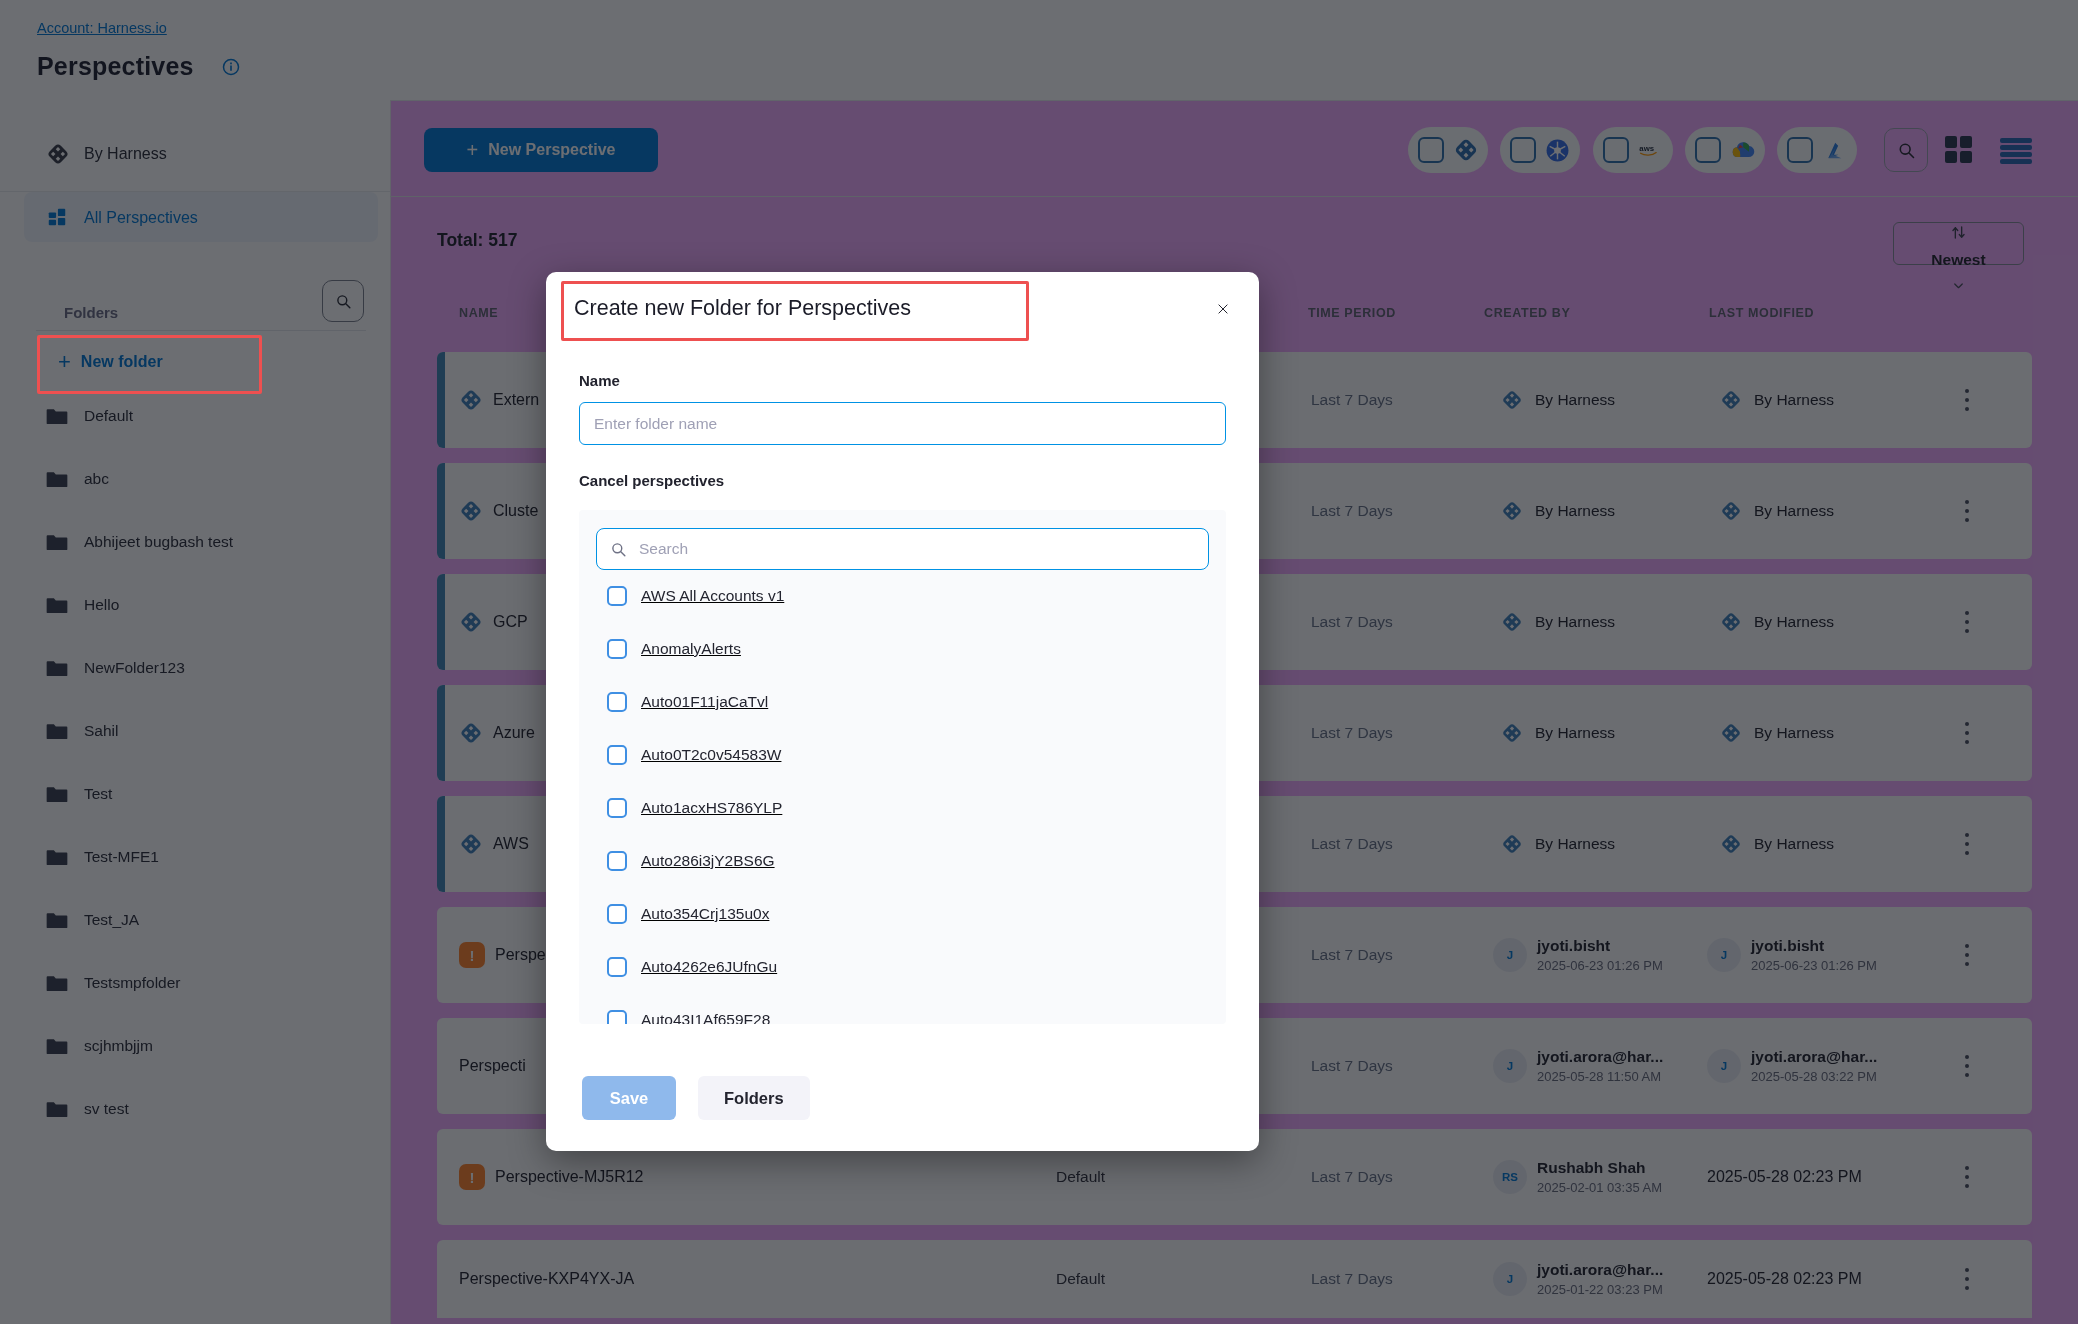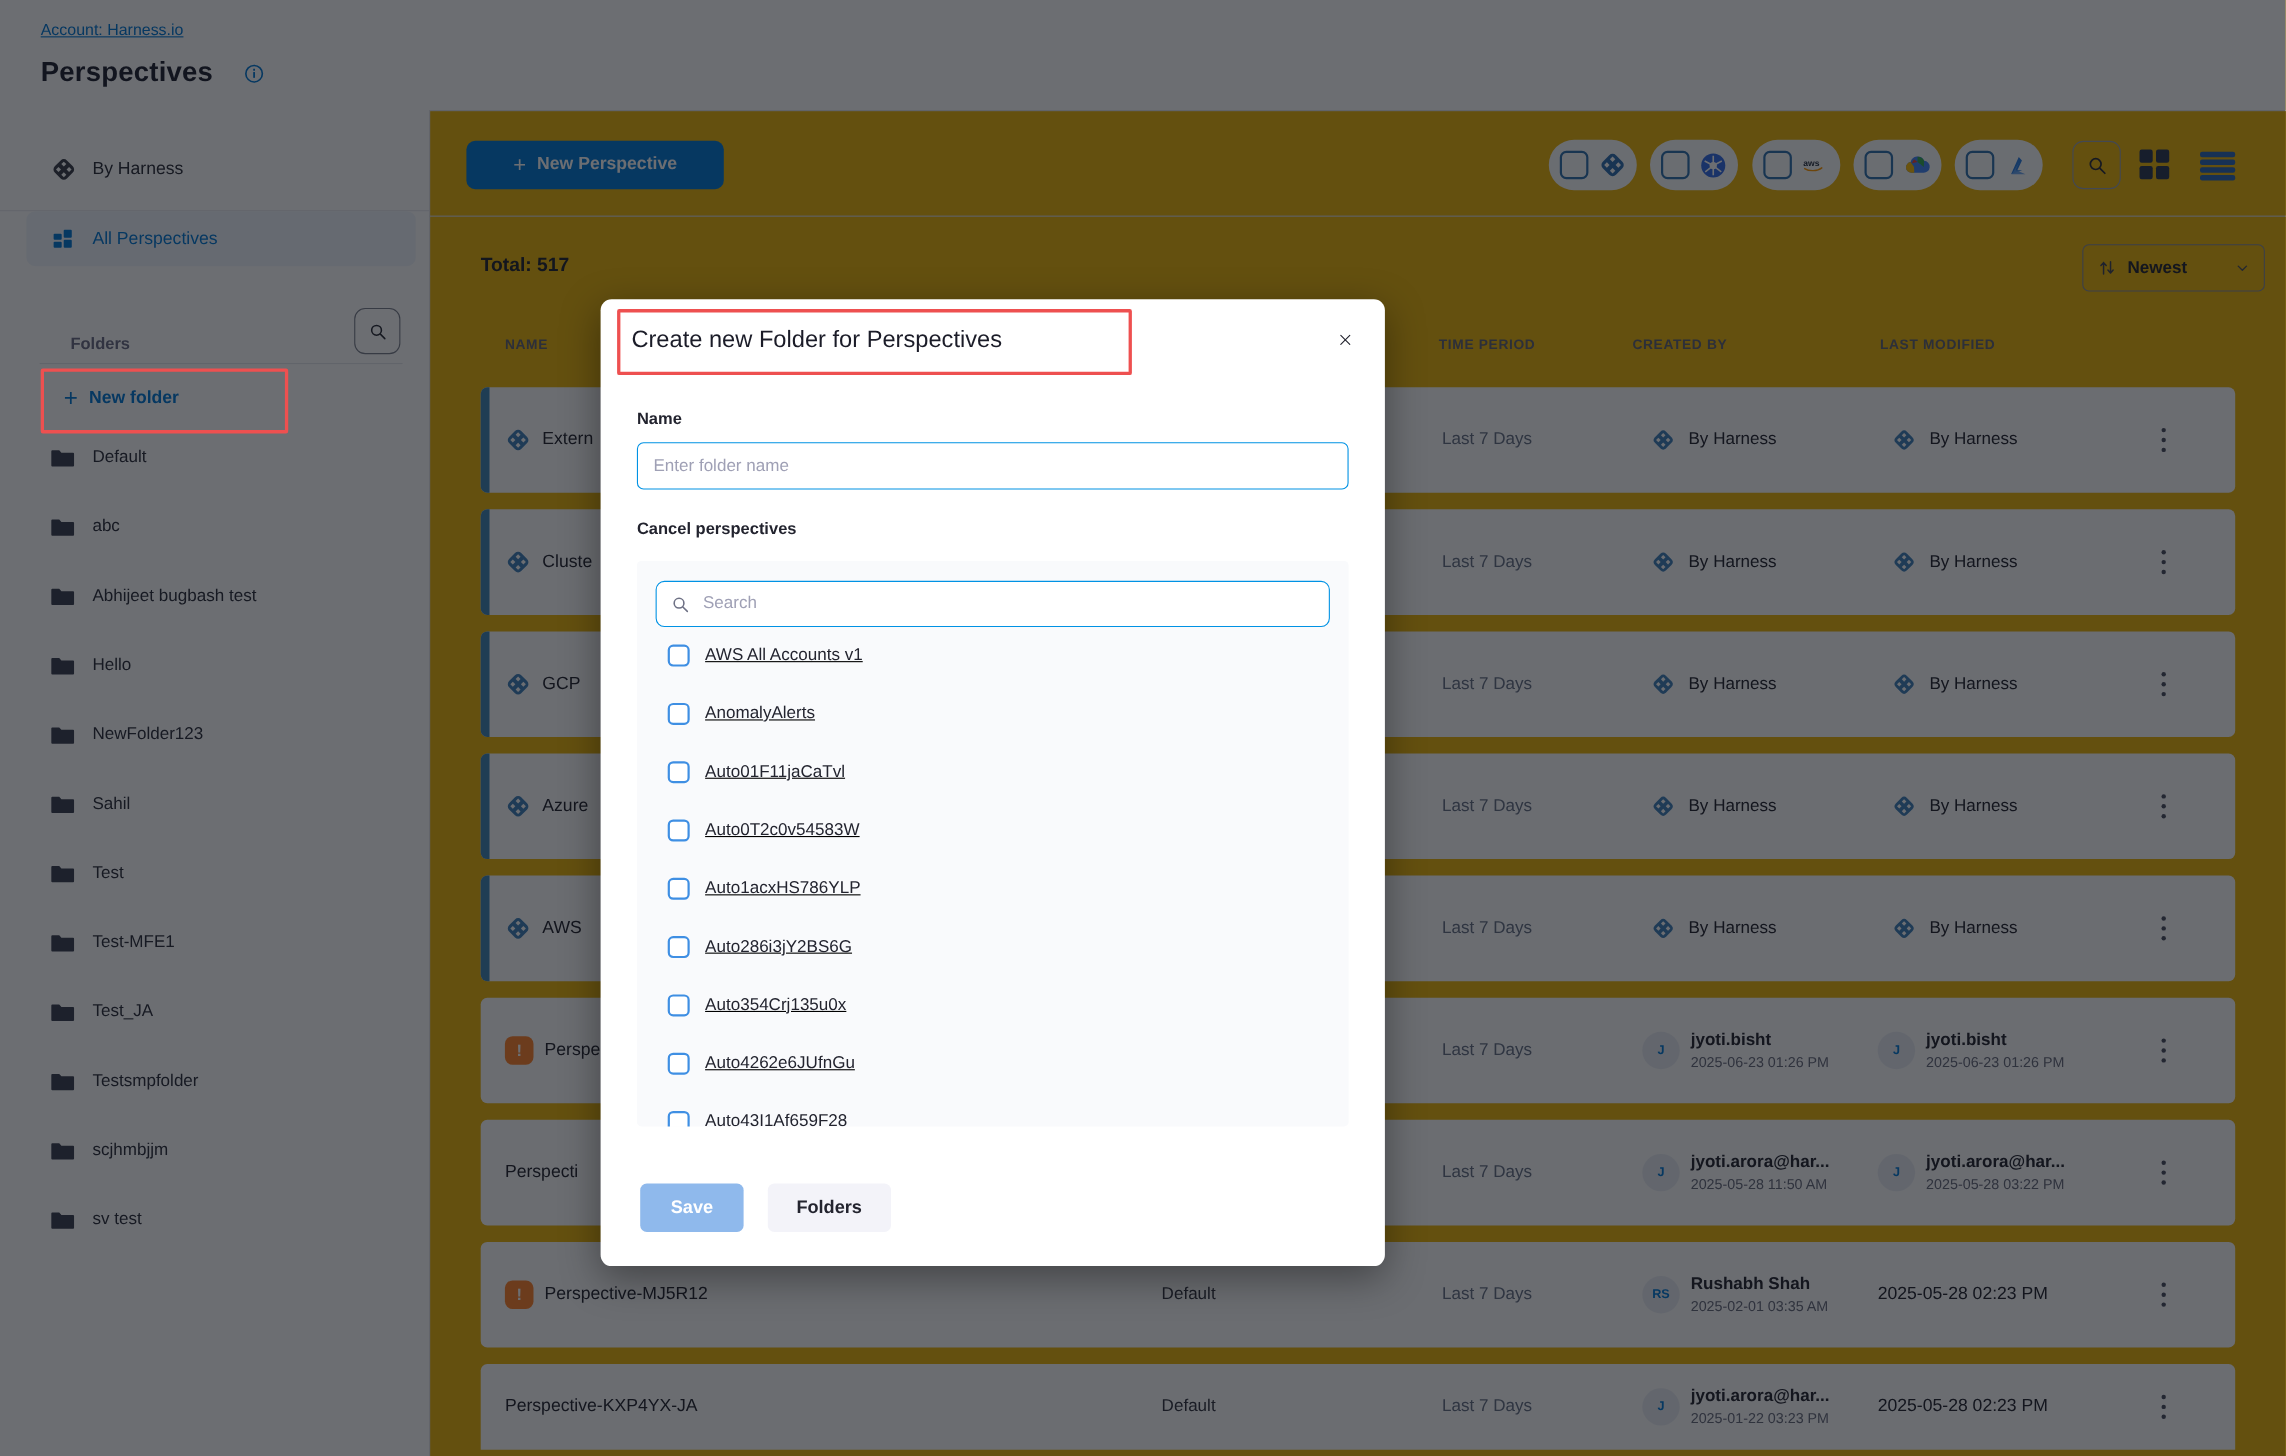--- a/index.html
+++ b/index.html
@@ -1,17 +1,17 @@
 <!DOCTYPE html>
 <html><head>
 <meta charset="utf-8">
 <style>
   html,body{margin:0;padding:0;}
   body{font-family:"Liberation Sans","DejaVu Sans",sans-serif;background:#2b2f36;}
-  #app{position:relative;width:2078px;height:1324px;overflow:hidden;background:#eab308;}
+  #app{position:relative;width:2078px;height:1324px;overflow:hidden;background:#f0abfc;}
 
   
   .top-header{position:absolute;left:0;top:0;width:2078px;height:100px;background:#ffffff;border-bottom:1px solid #e4e6eb;z-index:1;}
   .account-link{position:absolute;left:37px;top:20px;font-size:14.5px;color:#0278d5;}
   .page-title{position:absolute;left:37px;top:52px;font-size:25px;font-weight:700;color:#1f2130;letter-spacing:.2px;}
   .info-icon{position:absolute;left:222px;top:58px;width:18px;height:18px;}
 
   
   .sidebar{position:absolute;left:0;top:100px;width:390px;bottom:0;background:#ffffff;border-right:1px solid #e6e7ec;z-index:1;}
   .side-item{position:absolute;left:0;width:390px;height:52px;display:flex;align-items:center;}
@@ -38,21 +38,21 @@
   .chip-cb{width:22px;height:22px;border:2px solid #2f71ad;border-radius:6px;background:transparent;flex:0 0 auto;cursor:pointer;}
   .chip-ico{width:26px;height:26px;flex:0 0 auto;display:flex;align-items:center;justify-content:center;}
   .tool-search-btn{position:absolute;left:1884px;top:128px;width:44px;height:44px;border:1.5px solid #9aa0ae;border-radius:10px;background:transparent;display:flex;align-items:center;justify-content:center;color:#2a2c36;z-index:1;}
   .grid-toggle{position:absolute;left:1945px;top:136px;width:28px;height:28px;display:grid;grid-template-columns:12px 12px;grid-template-rows:12px 12px;gap:3px;z-index:1;cursor:pointer;}
   .grid-toggle span{background:#2c3850;border-radius:2px;}
   .list-toggle{position:absolute;left:2000px;top:138px;width:32px;height:26px;display:flex;flex-direction:column;justify-content:space-between;z-index:1;cursor:pointer;}
   .list-toggle span{height:4.5px;background:#2b66b3;border-radius:2px;}
 
   
   .total-label{position:absolute;left:437px;top:230px;font-size:17.5px;font-weight:700;color:#22242e;z-index:1;}
-  .sort-box{position:absolute;left:1893px;top:222px;width:166px;height:43px;border:1.5px solid #868b98;border-radius:6px;display:flex;align-items:center;padding:0 12px;gap:9px;box-sizing:border-box;z-index:1;cursor:pointer;}
+  .sort-box{position:absolute;left:1893px;top:222px;width:131px;height:43px;border:1.5px solid #868b98;border-radius:6px;display:flex;align-items:center;padding:0 12px;gap:9px;box-sizing:border-box;z-index:1;cursor:pointer;flex-direction:column;}
   .sort-box .lbl{font-size:15.5px;font-weight:600;color:#23242f;flex:1;}
   .col-header{position:absolute;top:306px;font-size:12.5px;font-weight:700;letter-spacing:.6px;color:#5f6270;z-index:1;}
 
   .row-card{position:absolute;left:437px;width:1595px;height:96px;background:#fcfcfd;border-radius:6px;z-index:1;cursor:pointer;}
   .accent{position:absolute;left:0;top:0;bottom:0;width:8px;background:#3f85b5;border-radius:6px 0 0 6px;}
   .cell{position:absolute;top:0;height:100%;display:flex;align-items:center;}
   .c-name{left:22px;gap:10px;}
   .c-name .nm{font-size:16px;color:#23242f;white-space:nowrap;}
   .warn-badge{width:26px;height:26px;background:#ff832b;border-radius:7px;color:#fff;font-size:15px;font-weight:700;display:flex;align-items:center;justify-content:center;flex:0 0 auto;}
   .c-folder{left:619px;font-size:15.5px;color:#32343f;}

